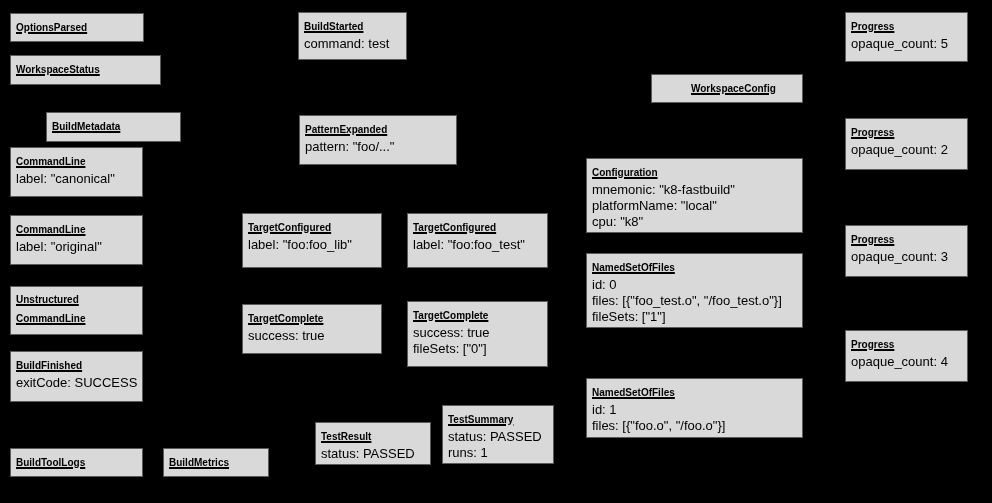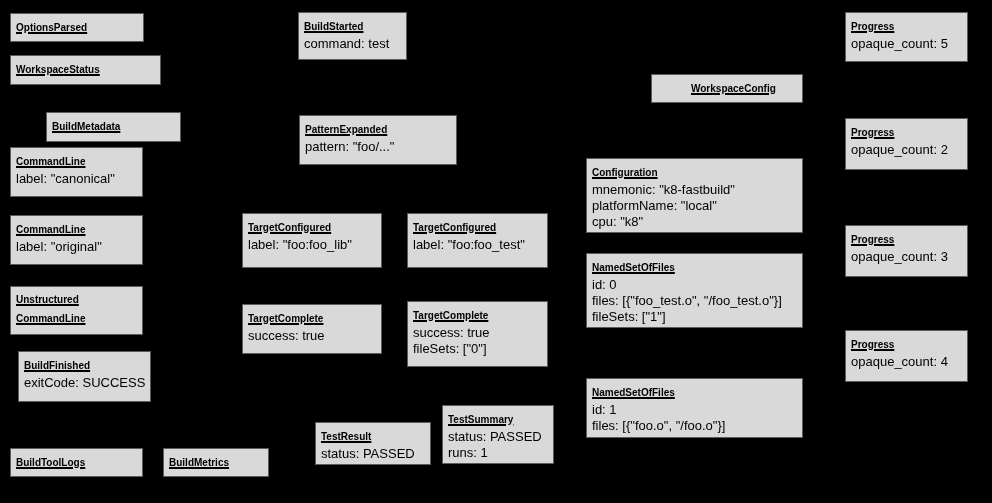--- a/index.html
+++ b/index.html
@@ -43,21 +43,21 @@
 <body>
 
 <div id="canvas" style="--bg: #000000; --fill: #d9d9d9; --border: #5b5b5b; --text: #000000;">
     <div class="box" style="left: 10px; top: 13px; width: 134px; height: 29px;"><div class="box-title">OptionsParsed</div></div>
     <div class="box" style="left: 10px; top: 55px; width: 151px; height: 30px;"><div class="box-title">WorkspaceStatus</div></div>
     <div class="box" style="left: 10px; top: 112px; width: 135px; height: 30px; margin-left: 36px;"><div class="box-title">BuildMetadata</div></div>
     <div class="box" style="left: 10px; top: 147px; width: 133px; height: 50px;"><div class="box-title">CommandLine</div><div class="box-detail">label: "canonical"</div></div>
     <div class="box" style="left: 10px; top: 215px; width: 133px; height: 50px;"><div class="box-title">CommandLine</div><div class="box-detail">label: "original"</div></div>
     <div class="box" style="left: 10px; top: 286px; width: 133px; height: 49px;"><div class="box-title">Unstructured
 CommandLine</div></div>
-    <div class="box" style="left: 18px; top: 351px; width: 133px; height: 51px;"><div class="box-title">BuildFinished</div><div class="box-detail">exitCode: SUCCESS</div></div>
+    <div class="box" style="left: 10px; top: 351px; width: 133px; height: 51px;"><div class="box-title">BuildFinished</div><div class="box-detail">exitCode: SUCCESS</div></div>
     <div class="box" style="left: 10px; top: 448px; width: 133px; height: 29px;"><div class="box-title">BuildToolLogs</div></div>
     <div class="box" style="left: 298px; top: 12px; width: 109px; height: 48px;"><div class="box-title">BuildStarted</div><div class="box-detail">command: test</div></div>
     <div class="box" style="left: 163px; top: 448px; width: 106px; height: 29px;"><div class="box-title">BuildMetrics</div></div>
     <div class="box" style="left: 299px; top: 115px; width: 158px; height: 50px;"><div class="box-title">PatternExpanded</div><div class="box-detail">pattern: "foo/..."</div></div>
     <div class="box" style="left: 242px; top: 213px; width: 140px; height: 55px;"><div class="box-title">TargetConfigured</div><div class="box-detail">label: "foo:foo_lib"</div></div>
     <div class="box" style="left: 407px; top: 213px; width: 141px; height: 55px;"><div class="box-title">TargetConfigured</div><div class="box-detail">label: "foo:foo_test"</div></div>
     <div class="box" style="left: 242px; top: 304px; width: 140px; height: 50px;"><div class="box-title">TargetComplete</div><div class="box-detail">success: true</div></div>
     <div class="box" style="left: 407px; top: 301px; width: 141px; height: 66px;"><div class="box-title">TargetComplete</div><div class="box-detail">success: true</div><div class="box-detail">fileSets: ["0"]</div></div>
     <div class="box" style="left: 315px; top: 422px; width: 116px; height: 43px;"><div class="box-title">TestResult</div><div class="box-detail">status: PASSED</div></div>
     <div class="box" style="left: 442px; top: 405px; width: 112px; height: 59px;"><div class="box-title">TestSummary</div><div class="box-detail">status: PASSED</div><div class="box-detail">runs: 1</div></div>

